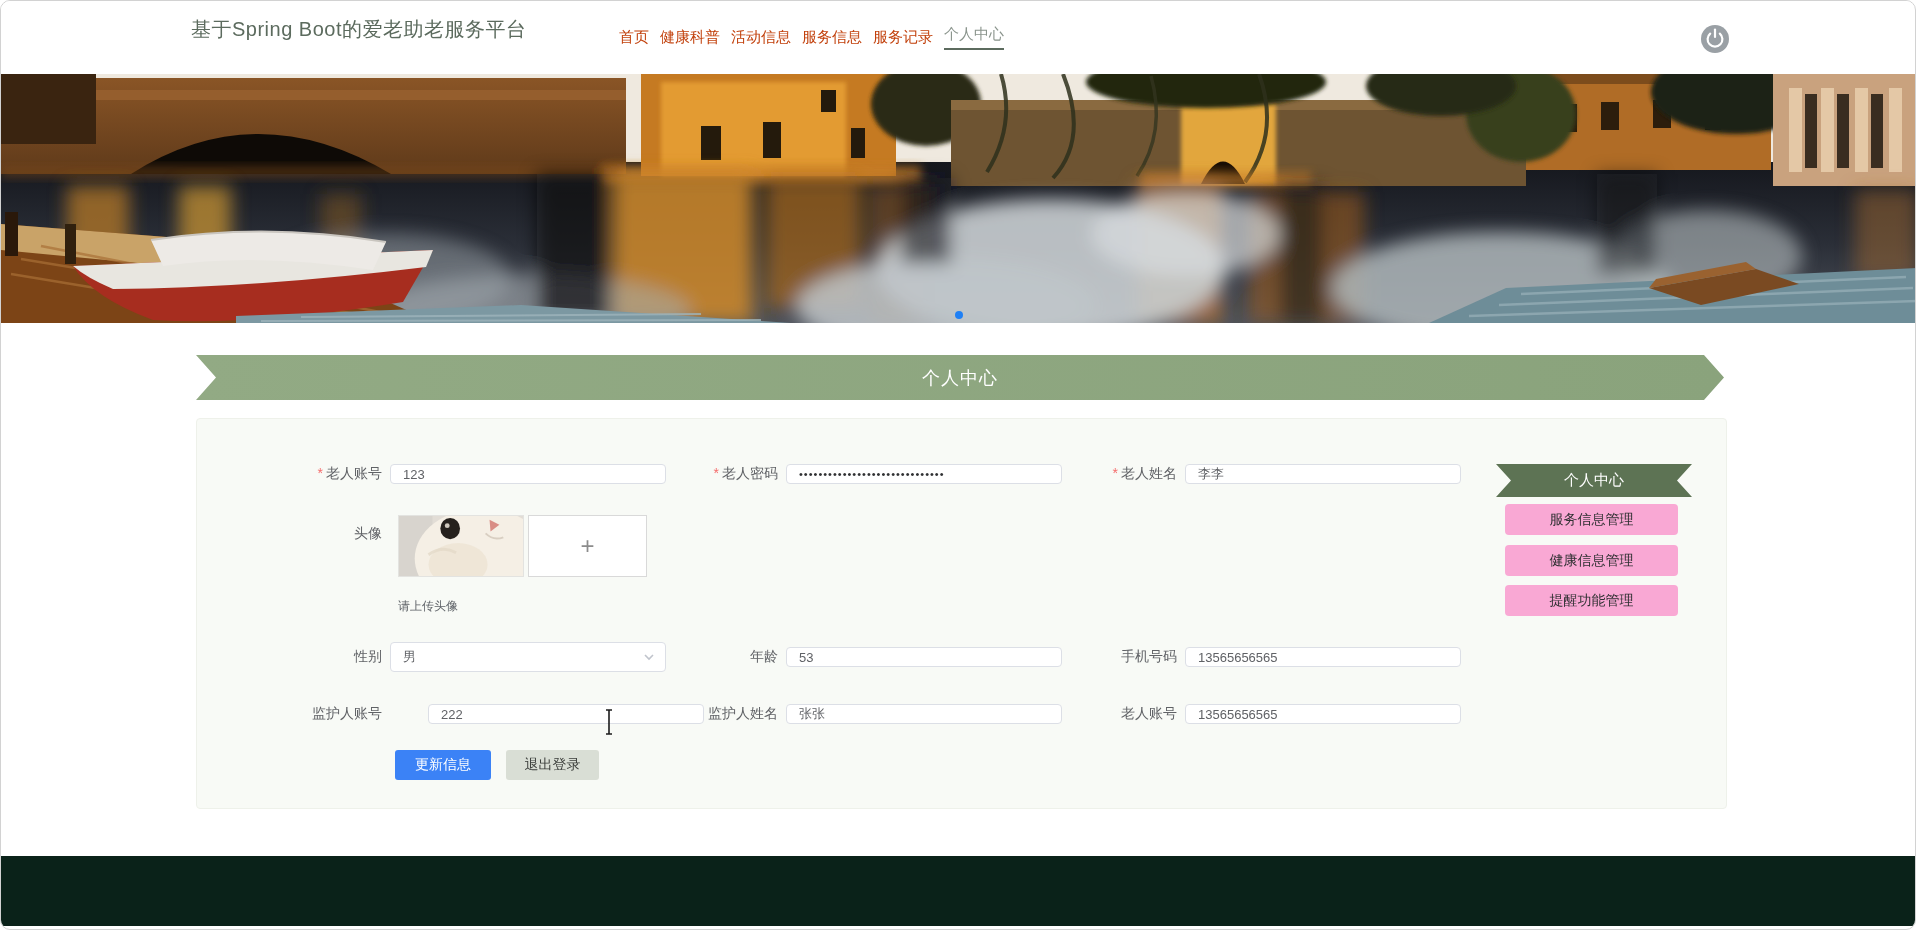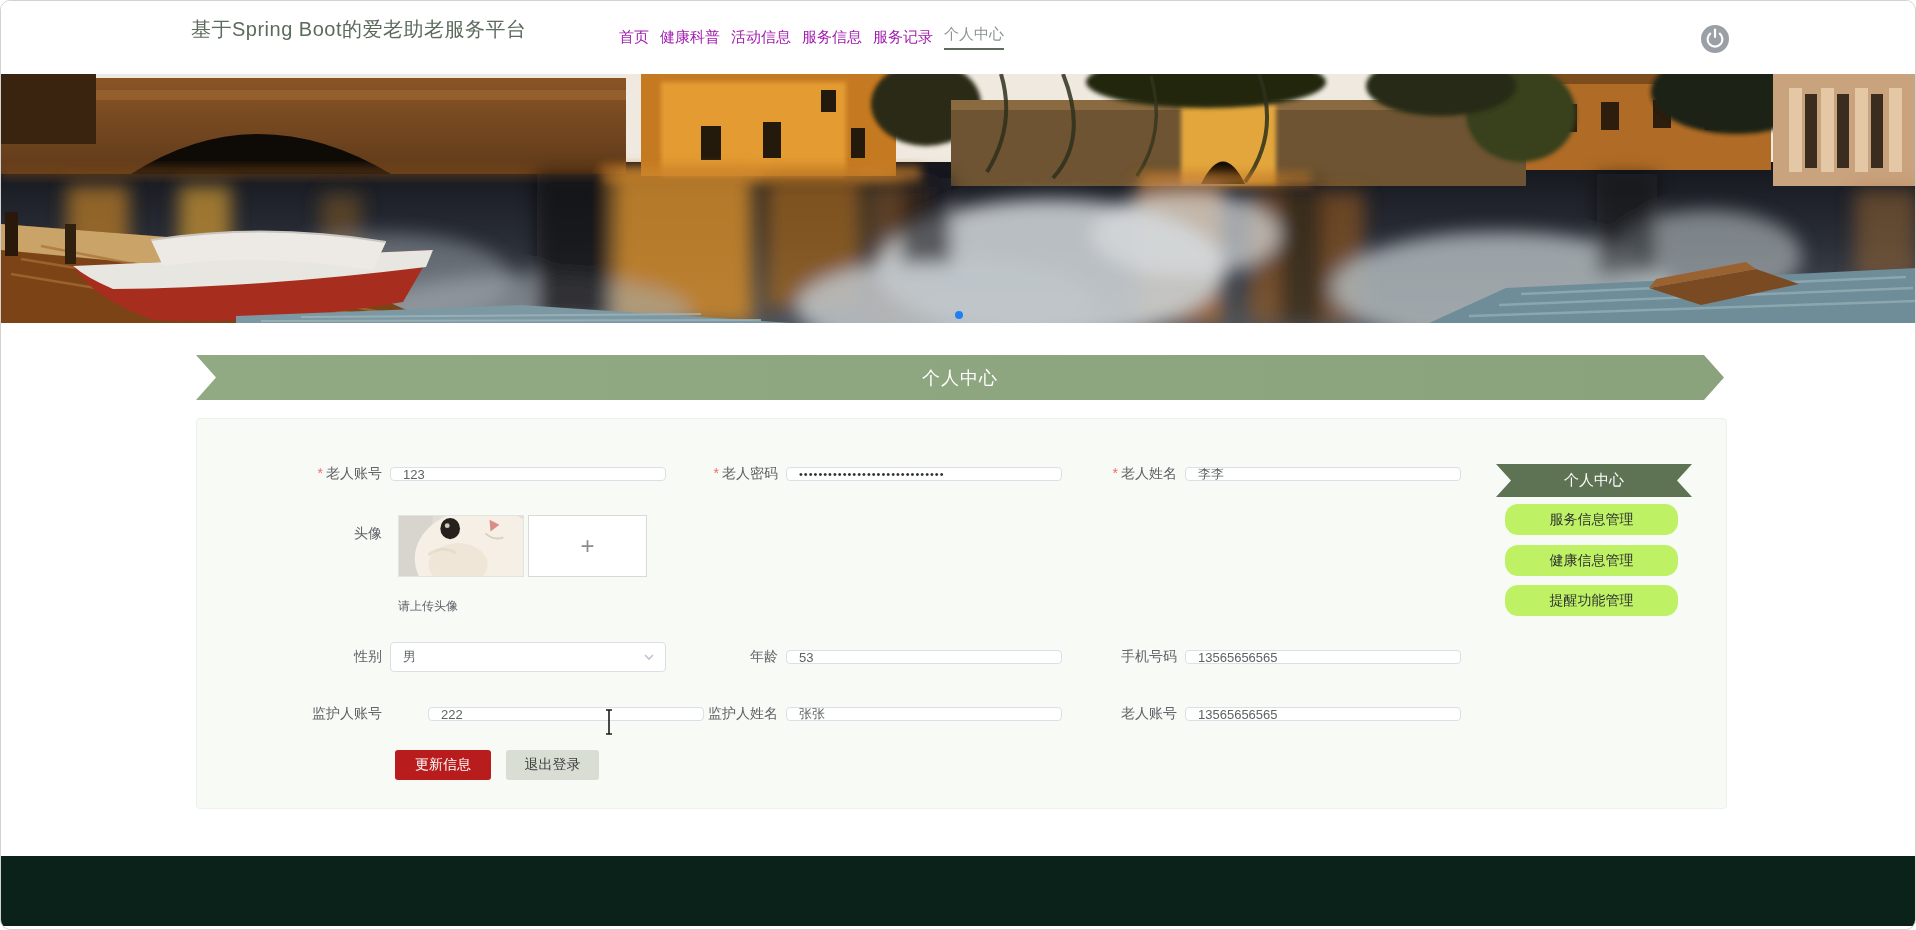--- a/index.html
+++ b/index.html
@@ -4,62 +4,62 @@
 <style>
   * { margin:0; padding:0; box-sizing:border-box; }
   html,body { background:#fff; }
   body { font-family:"Liberation Sans","DejaVu Sans",sans-serif; width:1916px; height:930px; position:relative; }
   .page { position:absolute; inset:0; width:1916px; height:930px; background:#fff; border:1px solid #d2d2d2; border-radius:10px; overflow:hidden; }
 
   
   .header { position:absolute; top:0; left:0; right:1px; height:56px; background:#fff; }
   .site-title { position:absolute; left:190px; top:50%; transform:translateY(-50%); font-size:20px; color:#5c6b5e; letter-spacing:.5px; }
   .nav { position:absolute; left:618px; top:0; height:73px; display:flex; align-items:center; gap:11px; }
-  .nav-item { font-size:15px; color:#a21caf; cursor:pointer; white-space:nowrap; }
+  .nav-item { font-size:15px; color:#c2410c; cursor:pointer; white-space:nowrap; }
   .nav-item.active { color:#8a948c; border-bottom:2px solid #5c6b5e; padding-bottom:4px; }
   .power-btn { position:absolute; right:184px; top:23px; width:30px; height:30px; cursor:pointer; }
 
   
   .banner { position:absolute; top:73px; left:0; width:1916px; height:249px; overflow:hidden; background:#23262e; }
   .banner svg { display:block; width:100%; height:100%; }
   .carousel-dot { position:absolute; left:954px; top:237px; width:8px; height:8px; border-radius:50%; background:#1f80f5; }
 
   
   .ribbon { position:absolute; top:354px; left:195px; width:1528px; height:45px;
     background:linear-gradient(90deg,#92aa84,#8aa37c);
     clip-path:polygon(0 0, calc(100% - 20px) 0, 100% 50%, calc(100% - 20px) 100%, 0 100%, 20px 50%);
     display:flex; align-items:center; justify-content:center; color:#fff; font-size:18px; letter-spacing:1px; }
 
   
   .panel { position:absolute; top:417px; left:195px; width:1531px; height:391px; background:#f8faf6; border:1px solid #eef1ea; border-radius:4px; }
   .g { position:absolute; display:flex; align-items:center; height:30px; }
   .lbl { text-align:right; padding-right:8px; font-size:14px; color:#606266; white-space:nowrap; }
   .req { color:#f56c6c; margin-right:3px; font-size:14px; }
   .w1 { width:193px; } .w2 { width:110px;text-align:right; } .w3 { width:115px; }
-  .input { width:276px; height:14px; border:1px solid #dcdfe6; border-radius:4px; background:#fff; padding:0 12px; font-size:13px; color:#606266; outline:none; font-family:inherit; }
+  .input { width:276px; height:20px; border:1px solid #dcdfe6; border-radius:4px; background:#fff; padding:0 12px; font-size:13px; color:#606266; outline:none; font-family:inherit; }
   .input.pwd { font-size:11px; letter-spacing:1px; color:#303133; }
   .g-acc{top:40px;left:0;} .g-pwd{top:40px;left:479px;} .g-name{top:40px;left:873px;}
   .g-gender{top:223px;left:0;} .g-age{top:223px;left:479px;} .g-phone{top:223px;left:873px;}
   .g-gacc{top:280px;left:0;gap:38px;} .g-gname{top:280px;left:479px;} .g-contact{top:280px;left:873px;}
   .g-avatar-lbl { top:100px; left:0; align-items:flex-start; }
   .g-avatar-lbl .lbl { padding-top:6px; }
   .avatar-box { position:absolute; top:96px; left:201px; width:126px; height:62px; border:1px solid #e3e3e0; overflow:hidden; background:#e6e2dc; cursor:pointer; }
   .avatar-box svg { display:block; width:100%; height:100%; }
   .upload-box { position:absolute; top:96px; left:331px; width:119px; height:62px; border:1px solid #d9d9d9; background:#fff; display:flex; align-items:center; justify-content:center; color:#8c8c8c; font-size:24px; font-weight:300; cursor:pointer; }
   .hint { position:absolute; top:179px; left:201px; font-size:12px; color:#5f6368; }
   .select { width:276px; height:30px; border:1px solid #dcdfe6; border-radius:4px; background:#fff; padding:0 10px 0 12px; font-size:13px; color:#606266; display:flex; align-items:center; justify-content:space-between; cursor:pointer; }
   .btn { position:absolute; top:331px; height:30px; border:none; border-radius:3px; font-size:14px; cursor:pointer; font-family:inherit; }
-  .btn-update { left:198px; width:96px; background:#b91c1c; color:#fff; }
+  .btn-update { left:198px; width:96px; background:#3b82f6; color:#fff; }
   .btn-logout { left:309px; width:93px; background:#d9ded5; color:#3a3d3a; }
 
   
   .side-active { position:absolute; top:45px; left:1299px; width:196px; height:33px; background:#5d7354;
     clip-path:polygon(0 0,100% 0,calc(100% - 15px) 50%,100% 100%,0 100%,15px 50%);
     display:flex; align-items:center; justify-content:center; color:#fff; font-size:15px; cursor:pointer; }
-  .side-item { position:absolute; left:1308px; width:173px; height:31px; background:#bef264; border-radius:13px; display:flex; align-items:center; justify-content:center; font-size:14px; color:#303133; cursor:pointer; }
+  .side-item { position:absolute; left:1308px; width:173px; height:31px; background:#f9a8d4; border-radius:4px; display:flex; align-items:center; justify-content:center; font-size:14px; color:#303133; cursor:pointer; }
   .si-1{top:85px;} .si-2{top:126px;} .si-3{top:166px;}
 
   .cursor-ibeam { position:absolute; top:289px; left:406px; width:12px; height:28px; pointer-events:none; }
 
   .footer { position:absolute; top:855px; left:0; width:1916px; height:70px; background:#0a2219; }
 </style>
 </head>
 <body>
 
 <div class="page">

